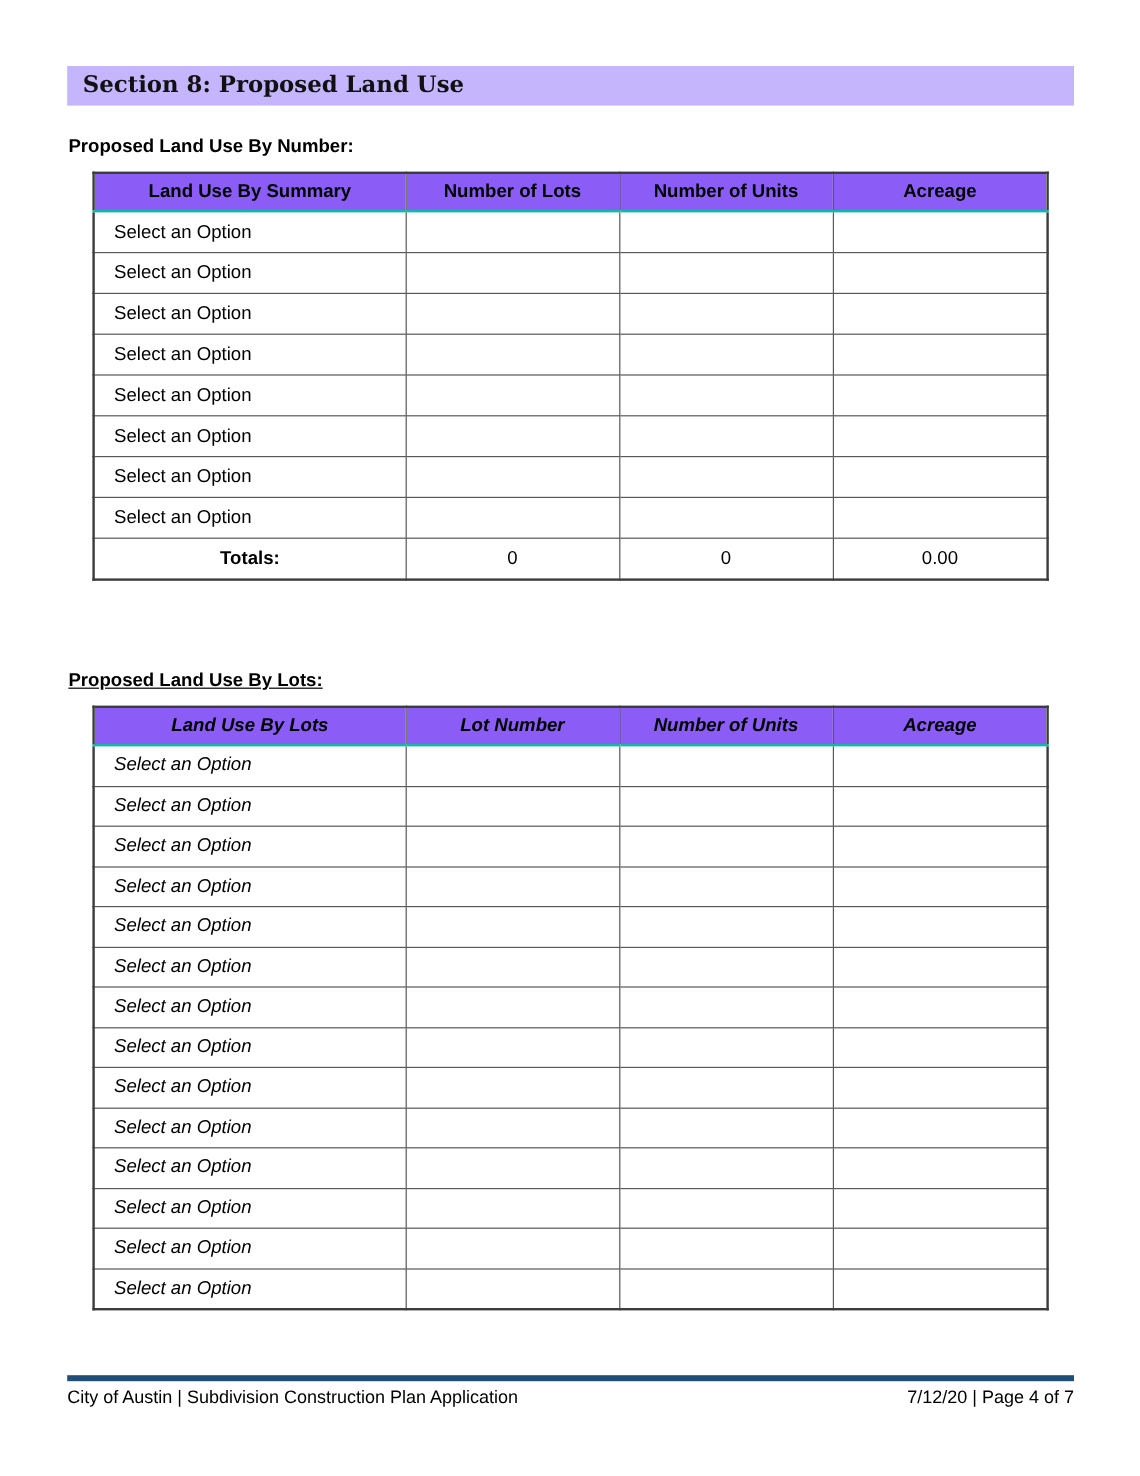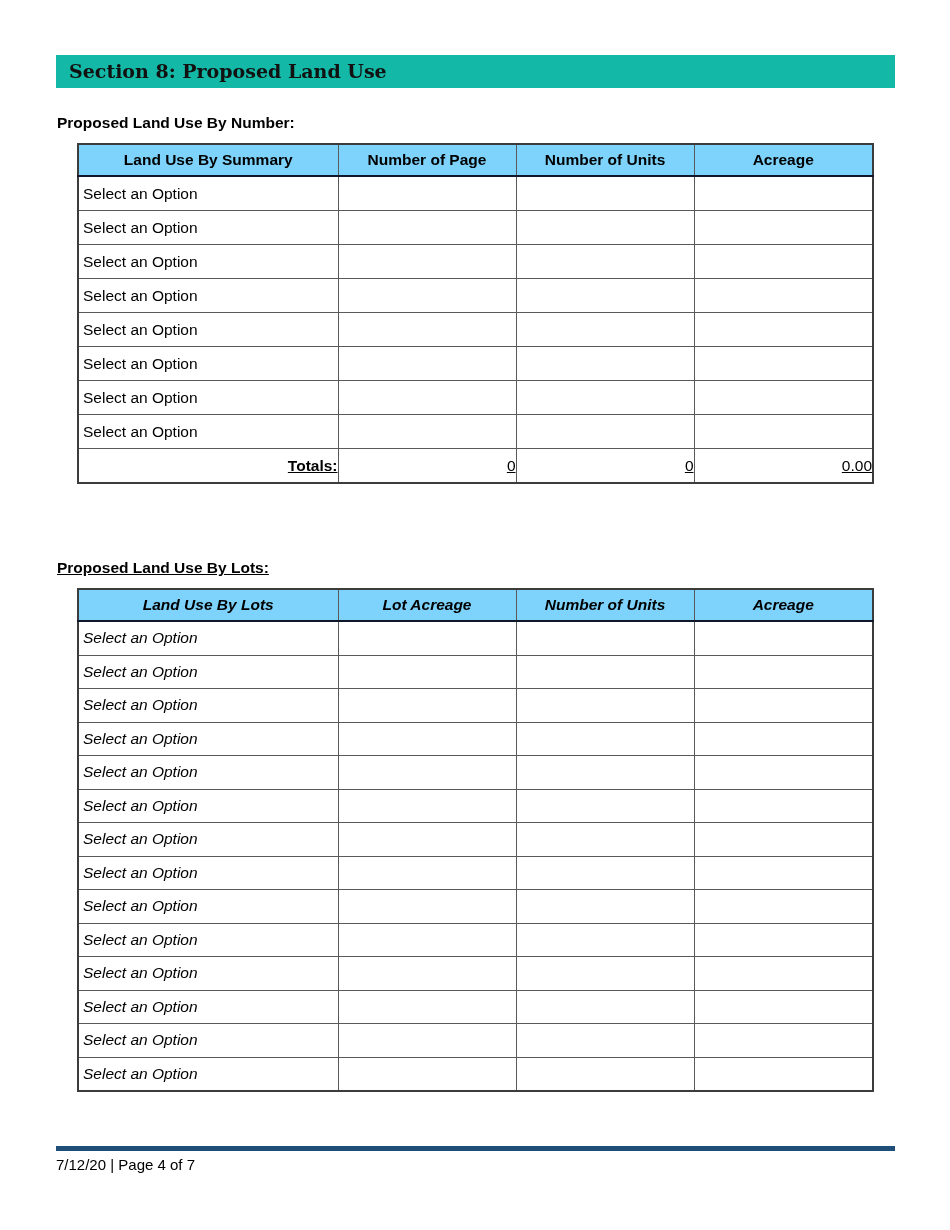--- a/index.html
+++ b/index.html
@@ -13,21 +13,21 @@
     overflow: hidden;
   }
 
   
   .section-bar {
     position: absolute;
     left: 56px;
     top: 55px;
     width: 839px;
     height: 33px;
-    background: #14b8a6;
+    background: #c4b5fd;
     box-sizing: border-box;
     padding-left: 13px;
     font-family: "DejaVu Serif", serif;
     font-weight: bold;
     font-size: 19px;
     line-height: 33px;
     color: #111111;
   }
 
   
@@ -54,39 +54,38 @@
   .table-lots    { top: 588px; font-style: italic; }
 
   .form-table th,
   .form-table td {
     border: 1px solid #595959;
     padding: 0;
     overflow: hidden;
     white-space: nowrap;
   }
   .form-table thead th {
-    background: #7dd3fc;
+    background: #8b5cf6;
     font-weight: bold;
     text-align: center;
     height: 30px;
-    border-bottom: 2px solid #0f172a;
+    border-bottom: 2px solid #14b8a6;
   }
   .form-table tbody td { height: 33px; }
   .table-lots tbody td { height: 32.5px; }
 
   .form-table td.cell-select {
     text-align: left;
-    padding-left: 4px;
+    padding-left: 16px;
   }
   .form-table td.cell-input { text-align: center; }
 
   .form-table tfoot td {
     height: 33px;
-    text-align: right;
-    text-decoration: underline;
+    text-align: center;
   }
   .form-table tfoot td.totals-label { font-weight: bold; }
 
   
   .note {
     position: absolute;
     left: 57px;
     top: 506px;
     width: 806px;
     font-size: 15.5px;
@@ -126,21 +125,21 @@
   <table class="form-table table-summary">
     <colgroup>
       <col style="width:260px">
         <col style="width:178px">
         <col style="width:178px">
         <col style="width:179px">
     </colgroup>
     <thead>
         <tr>
           <th>Land Use By Summary</th>
-          <th>Number of Page</th>
+          <th>Number of Lots</th>
           <th>Number of Units</th>
           <th>Acreage</th>
         </tr>
       </thead>
     <tbody>
         <tr>
           <td class="cell-select">Select an Option</td>
           <td class="cell-input"></td>
           <td class="cell-input"></td>
           <td class="cell-input"></td>
@@ -204,21 +203,21 @@
   <table class="form-table table-lots">
     <colgroup>
       <col style="width:260px">
         <col style="width:178px">
         <col style="width:178px">
         <col style="width:179px">
     </colgroup>
     <thead>
         <tr>
           <th>Land Use By Lots</th>
-          <th>Lot Acreage</th>
+          <th>Lot Number</th>
           <th>Number of Units</th>
           <th>Acreage</th>
         </tr>
       </thead>
     <tbody>
         <tr>
           <td class="cell-select">Select an Option</td>
           <td class="cell-input"></td>
           <td class="cell-input"></td>
           <td class="cell-input"></td>
@@ -300,16 +299,17 @@
           <td class="cell-input"></td>
           <td class="cell-input"></td>
           <td class="cell-input"></td>
         </tr>
       </tbody>
   </table>
 
   <div class="footer-rule"></div>
 
   <div class="footer-row">
+    <span>City of Austin | Subdivision Construction Plan Application</span>
     <span>7/12/20 | Page 4 of 7</span>
   </div>
 
 </div>
 
 </body></html>

